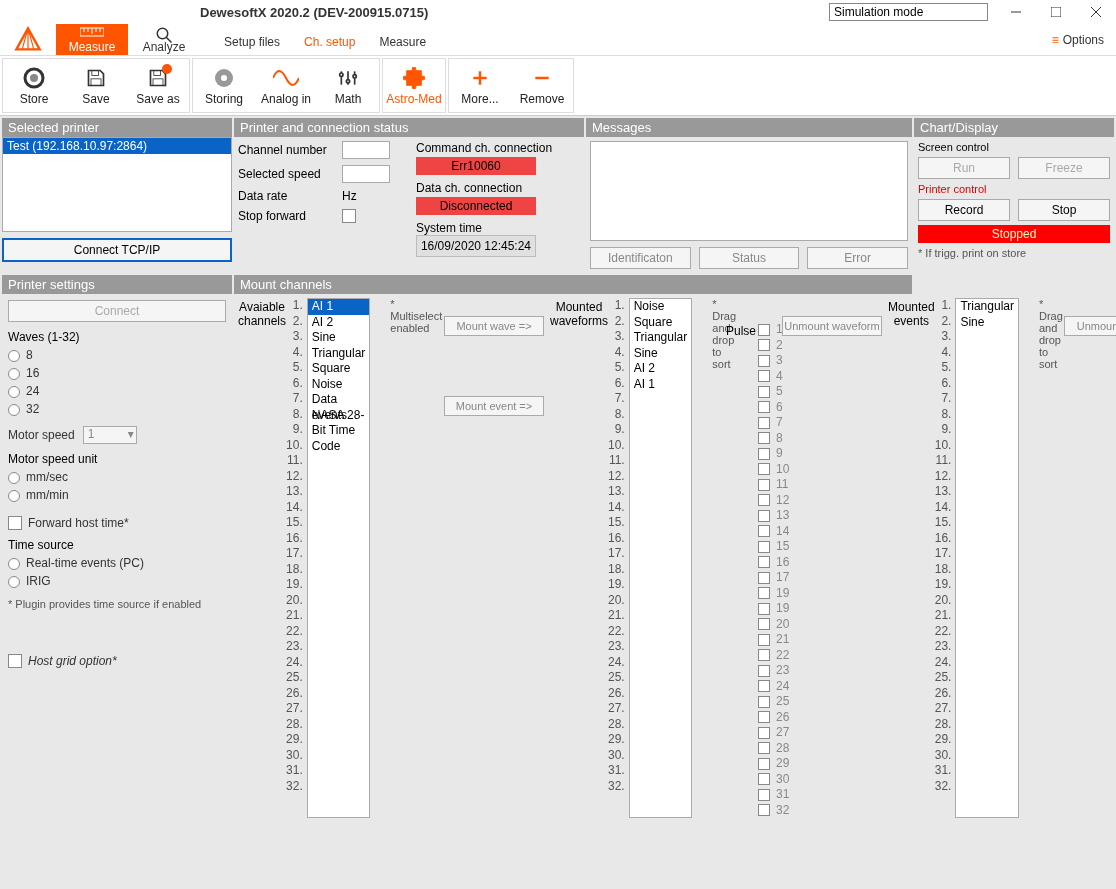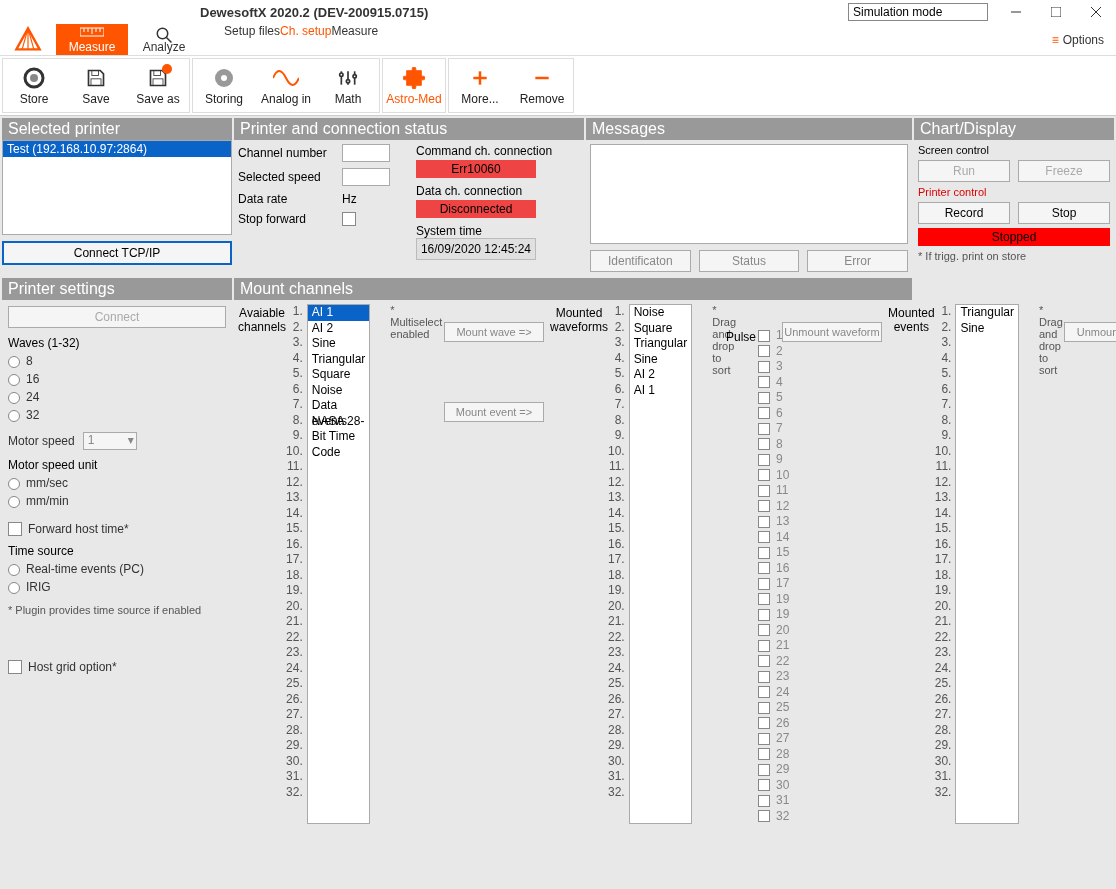--- a/index.html
+++ b/index.html
@@ -1,50 +1,50 @@
 <!DOCTYPE html>
 <html><head>
 <meta charset="utf-8">
 <style>
 * { box-sizing: border-box; margin: 0; padding: 0; font-family: "Segoe UI", Tahoma, sans-serif; font-size: 12px; }
 body { background: #e8e8e8; width: 1116px; height: 889px; overflow: hidden; }
 
 
 .titlebar { height: 24px; display: flex; align-items: center; background: #fff; }
 .titlebar .title { flex: 1; padding-left: 200px; font-weight: bold; color: #333; font-size:13px;}
-.sim-box { border: 1px solid #888; width: 140px; height: 18px; line-height: 16px; padding: 0 4px; margin-right: 8px; background:#fff;}
+.sim-box { border: 1px solid #888; width: 159px; height: 18px; line-height: 16px; padding: 0 4px; margin-right: 8px; background:#fff;}
 .win-btn { width: 40px; height: 24px; display: flex; align-items: center; justify-content: center; color: #333; }
 .win-btn svg { width: 10px; height: 10px; }
 
 
 .ribbon1 { height: 32px; background: #fff; display: flex; align-items: stretch; border-bottom:1px solid #ddd;}
 .ribbon1 .logo-tri { width:56px; display:flex;align-items:center;justify-content:center;}
 .ribbon1 .big-tab { width: 72px; display:flex; flex-direction:column; align-items:center; justify-content:center; font-size:12px; color:#333;}
 .ribbon1 .big-tab.active { background:#ff5500; color:#fff;}
 .ribbon1 .big-tab .ic { height:14px;}
-.ribbon1 .sub-tabs { display:flex; align-items:flex-start; padding:0 24px 4px 24px;}
+.ribbon1 .sub-tabs { display:flex; align-items:flex-end; gap:24px; padding:0 24px 4px 24px;}
 .ribbon1 .sub-tab { color:#333; padding-bottom:2px;}
 .ribbon1 .sub-tab.active { color:#ff5500;}
 .ribbon1 .spacer { flex:1;}
 .ribbon1 .options { color:#333; display:flex;align-items:center; gap:4px; padding-right:12px;}
 .options-ic{color:#ff5500;}
 
 
 .ribbon2 { height: 60px; background:#fff; display:flex; gap:2px; padding:2px; border-bottom:1px solid #ccc;}
 .tool-group { display:flex; border:1px solid #ddd; }
 .tool-btn { width:62px; display:flex; flex-direction:column; align-items:center; justify-content:center; gap:2px; font-size:11px; color:#222;}
 .tool-btn.active { color:#ff5500;}
 .tool-btn .ic { height:24px; display:flex;align-items:center;justify-content:center;}
 .tool-btn.active .ic svg *{stroke:#ff5500;}
 .badge-dot{position:relative;}
 .badge-dot::after{content:"";position:absolute;top:-2px;right:-4px;width:10px;height:10px;border-radius:50%;background:#ff5500;}
 
 
 .main { display:grid; grid-template-columns: 230px 310px 1fr 200px; grid-template-rows: auto auto; gap:2px; padding:2px;}
-.panel-title { background:#999; color:#fff; font-size:16px; padding:2px 6px;}
+.panel-title { background:#999; color:#fff; font-size:13px; padding:2px 6px;}
 
 .p-selected { grid-column:1; grid-row:1;}
 .p-status   { grid-column:2/4; grid-row:1;}
 .p-chart    { grid-column:4; grid-row:1 / span 2;}
 .p-settings { grid-column:1; grid-row:2;}
 .p-mount    { grid-column:2/4; grid-row:2;}
 
 
 .listbox { background:#fff; border:1px solid #aaa; height:95px; overflow:hidden;}
 .list-item.sel { background:#0a64c8; color:#fff; padding:1px 4px;}
@@ -64,21 +64,21 @@
 .systime{background:#e0e0e0; border:1px solid #bbb; height:22px;line-height:20px;text-align:center;width:120px;}
 .msg-box{flex:1; background:#fff; border:1px solid #aaa; height:100px;}
 .msg-btn-row{display:flex; gap:8px; margin-top:6px;}
 .msg-btn-row .btn{flex:1; color:#888;}
 
 
 .chart-body{padding:4px; display:flex; flex-direction:column; gap:4px;}
 .chart-body label{font-size:11px;}
 .btn-row{display:flex; gap:8px;}
 .btn-row .btn{flex:1;}
-.red-status{background:#ff0000;color:#000000;text-align:center;height:18px;line-height:18px;}
+.red-status{background:#ff0000;color:#fef9c3;text-align:center;height:18px;line-height:18px;}
 .red-text{color:#d00;}
 .note{font-size:11px;color:#555;}
 
 
 .settings-body{padding:6px; display:flex;flex-direction:column;gap:4px; font-size:12px; color:#333;}
 .radio{width:12px;height:12px;border:1px solid #888;border-radius:50%;display:inline-block;margin-right:6px;vertical-align:middle;background:#fff;}
 .sel-combo{width:54px;height:18px;border:1px solid #aaa;background:#f5f5f5;display:inline-block;text-align:left;padding:0 4px;color:#888;position:relative;}
 .sel-combo::after{content:"▾";position:absolute;right:2px;color:#888;}
 .sec-title{color:#000000;margin-top:4px;}
 
@@ -346,21 +346,21 @@
       <div><span class="radio"></span><span>mm/sec</span></div>
       <div><span class="radio"></span><span>mm/min</span></div>
       <div style="display:flex;align-items:center;gap:6px;margin-top:10px;">
           <div class="chk"></div>
           <span>Forward host time*</span>
         </div>
       <div class="sec-title">Time source</div>
       <div><span class="radio"></span><span>Real-time events (PC)</span></div>
       <div><span class="radio"></span><span>IRIG</span></div>
       <div class="note" style="margin-top:6px;">* Plugin provides time source if enabled</div>
-      <div style="display:flex;align-items:center;gap:6px;margin-top:40px;">
+      <div style="display:flex;align-items:center;gap:6px;margin-top:40px;font-style:italic;">
           <div class="chk"></div>
           <span>Host grid option*</span>
         </div>
     </div>
   </div>
 
   <div class="p-mount">
     <div class="panel-title">Mount channels</div>
     <div class="mount-body">
 

